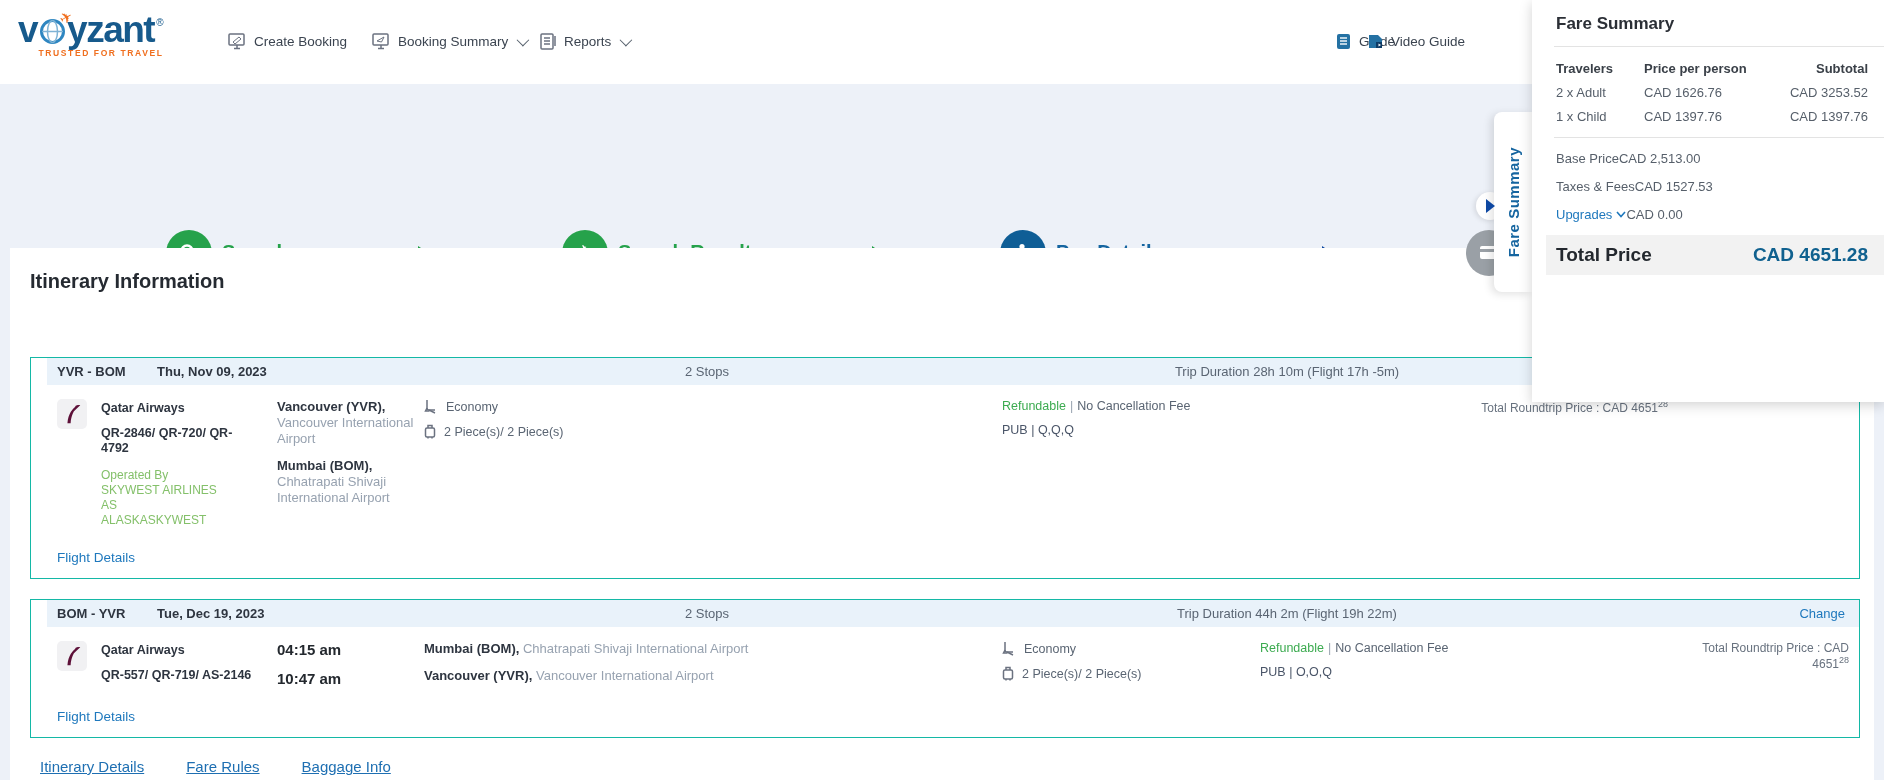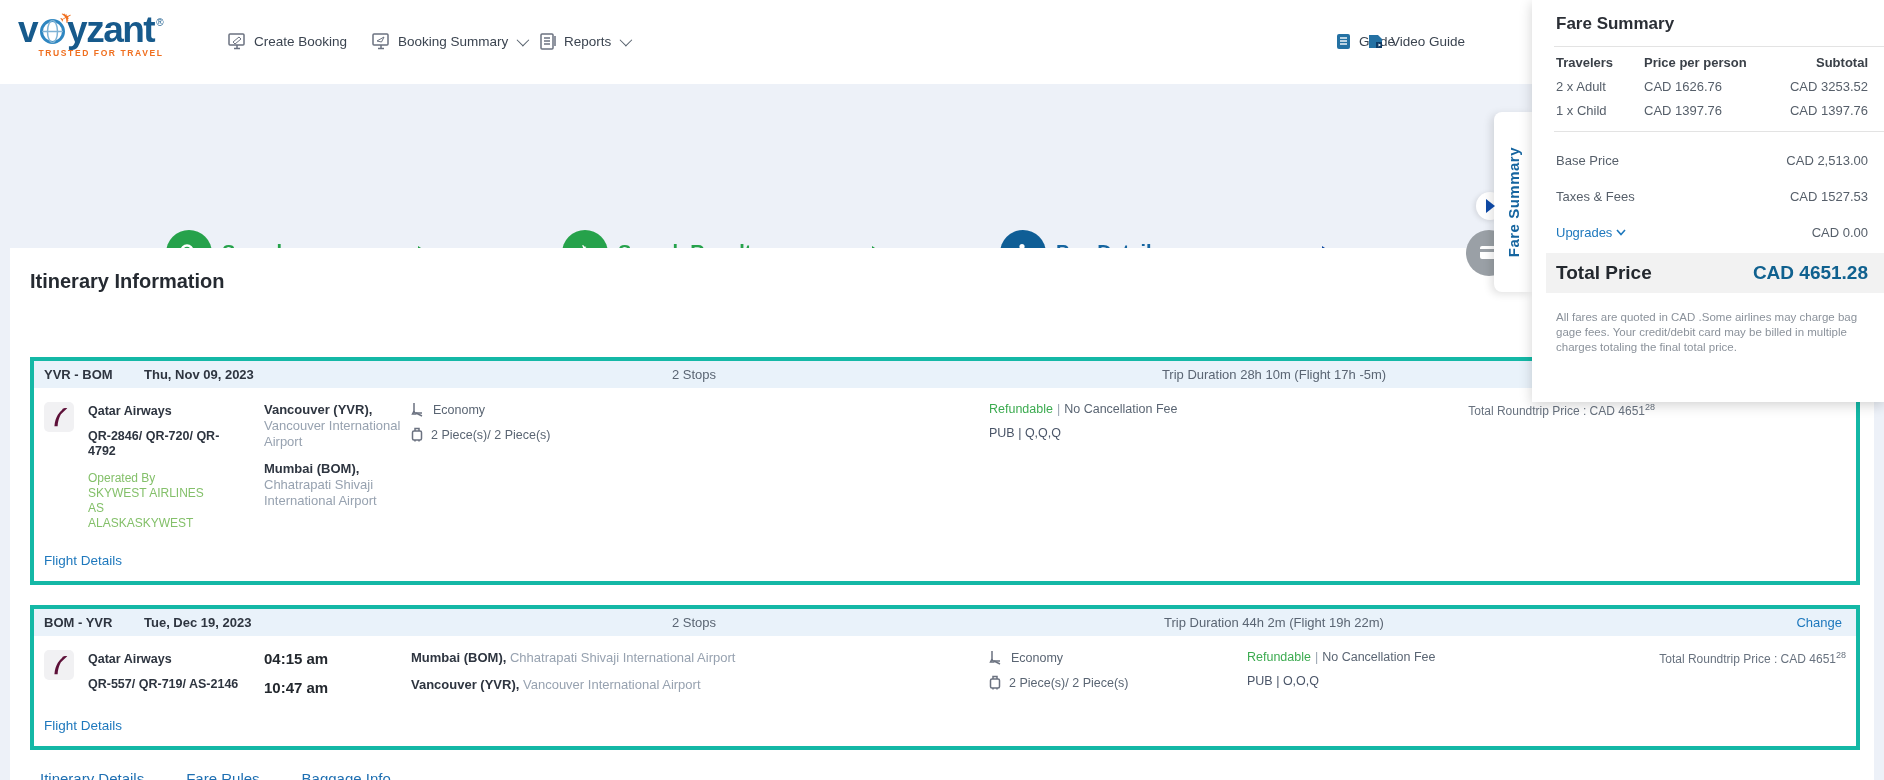--- a/index.html
+++ b/index.html
@@ -32,21 +32,21 @@
   .conn.blue { border-color:#2e6fb5; }
   .conn-arrow { position:absolute; top:162px; width:0; height:0;
     border-left:9px solid #1f9e44; border-top:6px solid transparent; border-bottom:6px solid transparent; }
   .conn-arrow.blue { border-left-color:#0d47a1; }
 
   
   .card { position:absolute; left:10px; top:248px; width:1864px; height:532px; background:#fff;
     padding:0 14px 0 20px; }
   .page-title { font-size:20px; font-weight:700; color:#252a31; padding-top:22px; margin-bottom:64px; }
 
-  .segment { border:4px solid #14b8a6; margin-bottom:20px; }
+  .segment { border:1px solid #14b8a6; margin-bottom:20px;padding-left:16px; }
   .seg-head { position:relative; height:27px; background:#e9f2fa; font-size:13px; }
   .seg-head span { position:absolute; top:6px; }
   .seg-route { left:10px; font-weight:700; color:#2e3540; }
   .seg-date { left:110px; font-weight:700; color:#2e3540; }
   .seg-stops { left:560px; width:200px; text-align:center; color:#5a6573; }
   .seg-dur { left:980px; width:520px; text-align:center; color:#5a6573; }
   .seg-change { right:14px; color:#1e78bd; cursor:pointer; }
 
   .seg-body { display:grid; grid-template-columns:44px 176px 147px 578px 258px 412px 1fr;
     padding:14px 6px 10px 10px; }
@@ -83,25 +83,25 @@
   .fs-tab-label { writing-mode:vertical-rl; transform:rotate(180deg); font-size:15px; font-weight:700;
     color:#1565a0; letter-spacing:.5px; }
   .fs-notch { position:absolute; left:1476px; top:192px; width:28px; height:28px; background:#fff;
     border-radius:50%; z-index:4; box-shadow:-2px 1px 5px rgba(0,0,0,.1); }
   .fs-arrow { position:absolute; left:1486px; top:199px; width:0; height:0; z-index:6; cursor:pointer;
     border-left:9px solid #0d47a1; border-top:7px solid transparent; border-bottom:7px solid transparent; }
   .panel { position:absolute; left:1532px; top:0; width:352px; height:402px; background:#fff;
     box-shadow:0 3px 12px rgba(0,0,0,.18); z-index:10; padding:14px 16px 0 24px; }
   .panel h2 { font-size:17px; font-weight:700; color:#2b2f36; margin-bottom:12px; }
   .panel .hr { height:1px; background:#e3e3e3; margin:0 -16px 0 -2px; }
-  .fs-grid { display:grid; grid-template-columns:88px 132px 1fr; font-size:13px; margin-top:8px; }
+  .fs-grid { display:grid; grid-template-columns:88px 132px 1fr; font-size:13px; margin-top:14px; }
   .fs-grid .h { font-weight:700; color:#3a4048; padding-bottom:9px; }
   .fs-grid .c { color:#565f6a; padding-bottom:9px; }
   .fs-grid .r { text-align:right; }
-  .fs-row { display:flex; justify-content:space-between; font-size:13px; color:#565f6a; margin-top:21px; }
+  .fs-row { display:flex; font-size:13px; color:#565f6a; margin-top:13px; }
   .fs-row .lnk { color:#1e78bd; display:flex; align-items:center; gap:4px; cursor:pointer; }
   .fs-total { display:flex; justify-content:space-between; align-items:center; background:#f2f2f2;
     margin:13px -16px 0 -10px; padding:9px 16px 9px 10px; }
   .fs-total .tl { font-size:19px; font-weight:700; color:#23282e; }
   .fs-total .tv { font-size:19px; font-weight:700; color:#10618f; }
   .disclaimer { font-size:11.5px; color:#8b929b; line-height:15px; margin-top:17px; width:306px; }
   svg.ic { stroke:#6b7280; fill:none; stroke-width:1.5; }
   svg.bic { fill:#2471a3; stroke:none; }
 </style>
 </head>
@@ -393,14 +393,13 @@
       </svg>
     </span>
     <span>CAD 0.00</span>
   </div>
 
   <div class="fs-total">
     <span class="tl">Total Price</span>
     <span class="tv">CAD 4651.28</span>
   </div>
 
-  <div class="disclaimer">All fares are quoted in CAD .Some airlines may charge bag gage fees. Your credit/debit card may be billed in multiple charges totaling the final total price.</div>
 </div>
 
 </body></html>

